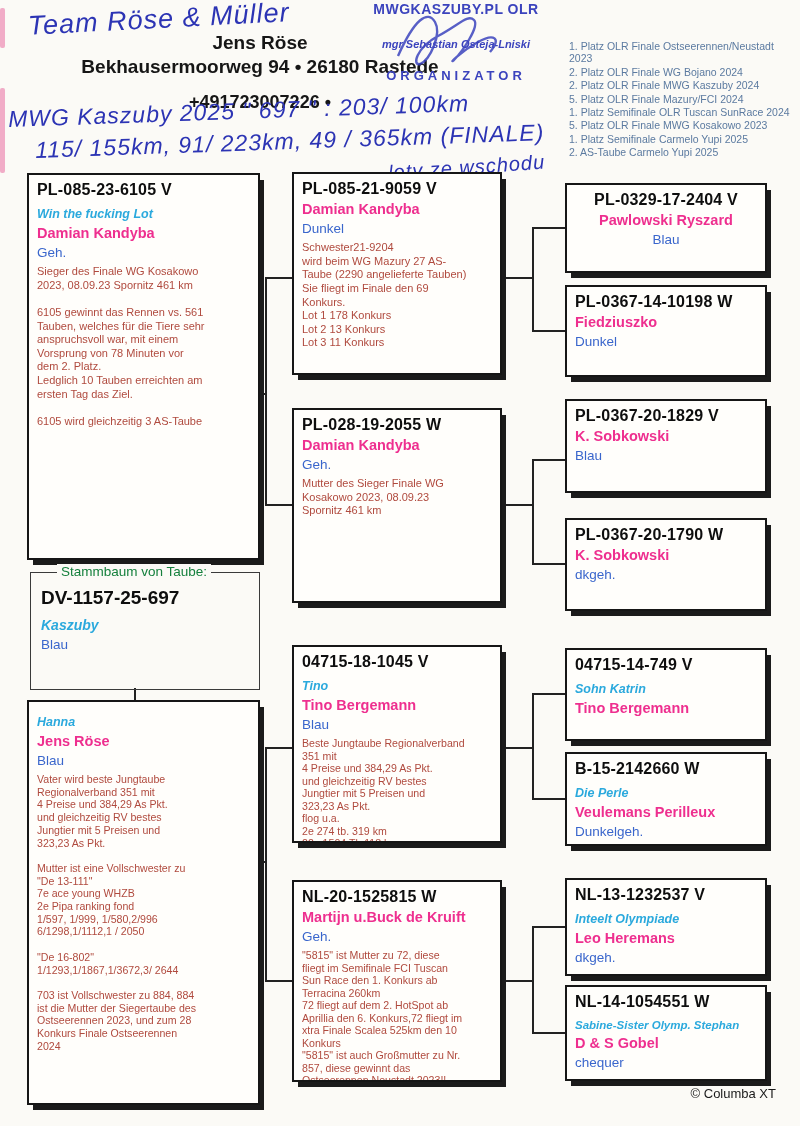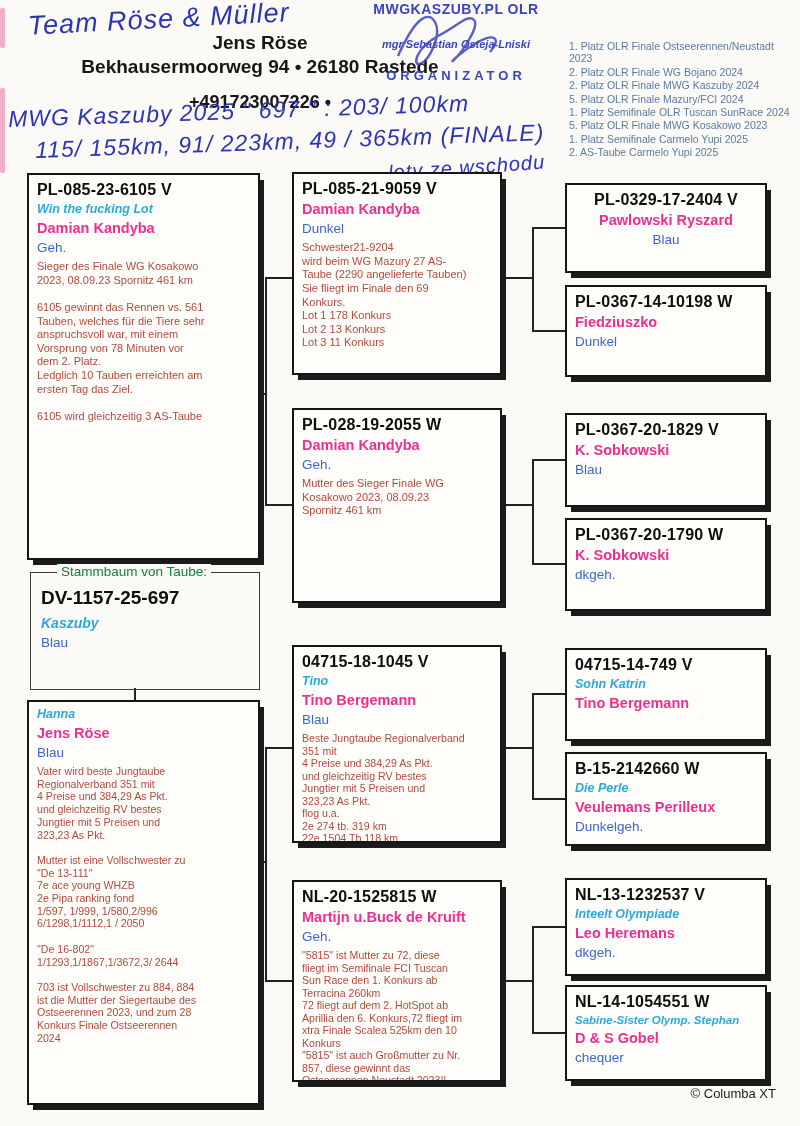--- a/index.html
+++ b/index.html
@@ -8,21 +8,21 @@
     background:#fbfaf6;
     font-family:"Liberation Sans", sans-serif;
   }
   
   .pbox{
     position:absolute;background:#fffefb;border:2px solid #161616;
     box-shadow:5px 6px 0 -1px #1b1b1b;
     padding:5px 8px;box-sizing:border-box;overflow:hidden;
   }
   .box-id{font-weight:bold;font-size:16px;color:#0e0e0e;letter-spacing:.2px;margin:1px 0 3px;}
-  .bird-name{font-weight:bold;font-style:italic;font-size:12.5px;color:#2ba9dd;margin-bottom:4px;}
+  .bird-name{font-weight:bold;font-style:italic;font-size:12.5px;color:#2ba9dd;margin-bottom:4px;margin-top:8px;}
   .breeder{font-weight:bold;font-size:14.5px;color:#ee2f8f;margin-bottom:4px;}
   .colordesc{font-size:13.5px;color:#3a66cc;margin-bottom:5px;}
   .notes{font-size:11px;line-height:1.24;color:#b04a3e;white-space:pre-line;}
   
   .subject-box{
     position:absolute;border:1.5px solid #3a3a3a;background:transparent;
     padding:12px 10px 6px;box-sizing:border-box;
   }
   .subject-legend{
     position:absolute;top:-9px;left:10px;background:#fbfaf6;padding:0 4px;
@@ -237,21 +237,21 @@
   <div class="breeder">Pawlowski Ryszard</div>
   <div class="colordesc">Blau</div>
 </div>
 
 <div class="pbox" style="left:565px;top:285px;width:202px;height:92px;">
   <div class="box-id">PL-0367-14-10198 W</div>
   <div class="breeder">Fiedziuszko</div>
   <div class="colordesc">Dunkel</div>
 </div>
 
-<div class="pbox" style="left:565px;top:413px;width:202px;height:94px;">
+<div class="pbox" style="left:565px;top:399px;width:202px;height:94px;">
   <div class="box-id">PL-0367-20-1829 V</div>
   <div class="breeder">K. Sobkowski</div>
   <div class="colordesc">Blau</div>
 </div>
 
 <div class="pbox" style="left:565px;top:518px;width:202px;height:93px;">
   <div class="box-id">PL-0367-20-1790 W</div>
   <div class="breeder">K. Sobkowski</div>
   <div class="colordesc">dkgeh.</div>
 </div>

